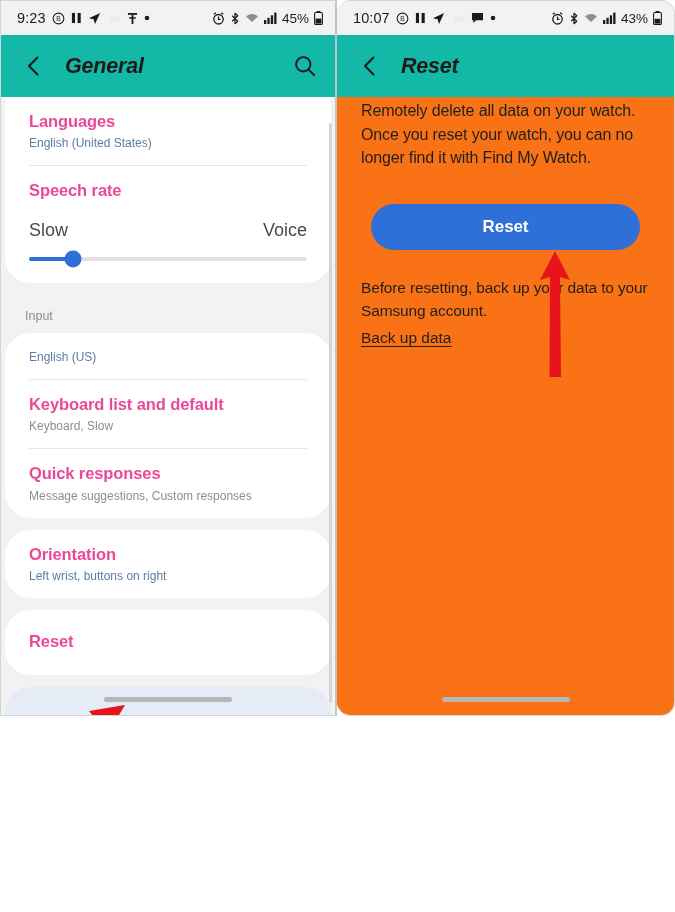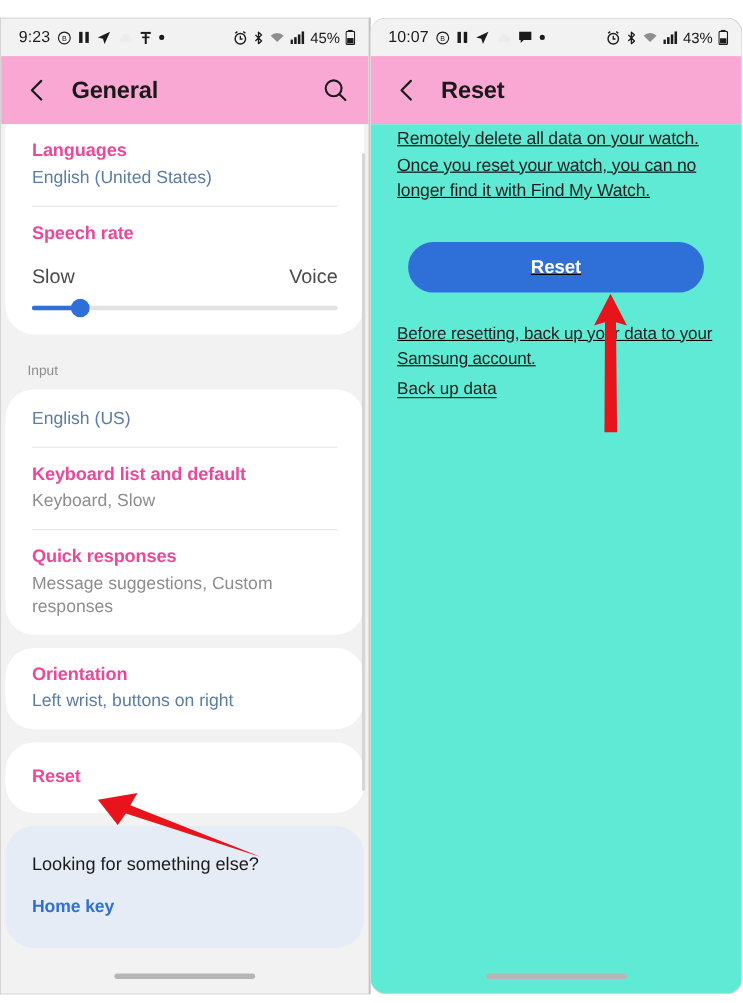--- a/index.html
+++ b/index.html
@@ -9,25 +9,24 @@
     font-family: "Liberation Sans", sans-serif;
     overflow: hidden;
   }
   .screens {
     display: flex;
     width: 675px; height: 912px;
     background: #ffffff;
   }
   .phone {
     position: relative;
-    width: 337px; height: 888px;
+    width: 337px; height: 716px;
     background: #f2f2f2;
     border: 1px solid #d4d4d4;
     overflow: hidden;
-    margin-top: 16px;
   }
   .phone.left { border-right: 2px solid #c4c4c4; }
   .phone.right { width: 338px; border-left: none; border-radius: 14px; }
 
   
   .statusbar {
     height: 34px;
     display: flex;
     align-items: center;
     padding: 0 12px 0 16px;
@@ -40,21 +39,22 @@
   .sb-right { margin-left: auto; display: flex; align-items: center; gap: 5px; }
   .sb-ico { display: inline-flex; align-items: center; justify-content: center; }
   .sb-batt { font-size: 13.5px; font-weight: 500; }
 
   
   .appbar {
     height: 62px;
     display: flex;
     align-items: center;
     padding: 0 18px 0 20px;
-    background: #f9a8d4;
+    background: #14b8a6;
+    font-style: italic;
   }
   .back-ico { width: 26px; height: 26px; flex: 0 0 auto; cursor: pointer; }
   .appbar-title {
     font-size: 21.5px;
     font-weight: 700;
     color: #1a1a1a;
     margin-left: 18px;
     letter-spacing: -.2px;
   }
   .search-ico { margin-left: auto; width: 24px; height: 24px; cursor: pointer; }
@@ -76,21 +76,21 @@
   .gap { height: 12px; }
   .row { padding: 13px 24px 14px 24px; }
   .row .title {
     font-size: 16.5px;
     color: #ec4899;
     line-height: 1.35;
     letter-spacing: -.1px;
     font-weight: bold;
   }
   .row .sub {
-    font-size: 16px;
+    font-size: 12px;
     margin-top: 3px;
     line-height: 1.35;
   }
   .sub.blue { color: #5b7ca4; }
   .sub.grey { color: #8d8d8d; }
   .divider { height: 1px; background: #e6e6e6; margin: 0 24px; }
 
   .section-label {
     font-size: 12.5px;
     color: #8e8e8e;
@@ -135,23 +135,22 @@
   
   .scrollbar {
     position: absolute; right: 3px;
     width: 3px; border-radius: 2px;
     background: #d6d6d6;
   }
 
   
   .reset-body {
     height: calc(912px - 34px - 62px);
-    background: #5eead4;
+    background: #f97316;
     padding: 0 24px;
-    text-decoration: underline;
   }
   .reset-desc {
     font-size: 16px;
     color: #1f1f1f;
     line-height: 1.47;
     letter-spacing: -.15px;
     padding-top: 2px;
   }
   .reset-btn-wrap { padding: 34px 10px 0 10px; display: flex; }
   .reset-btn {

